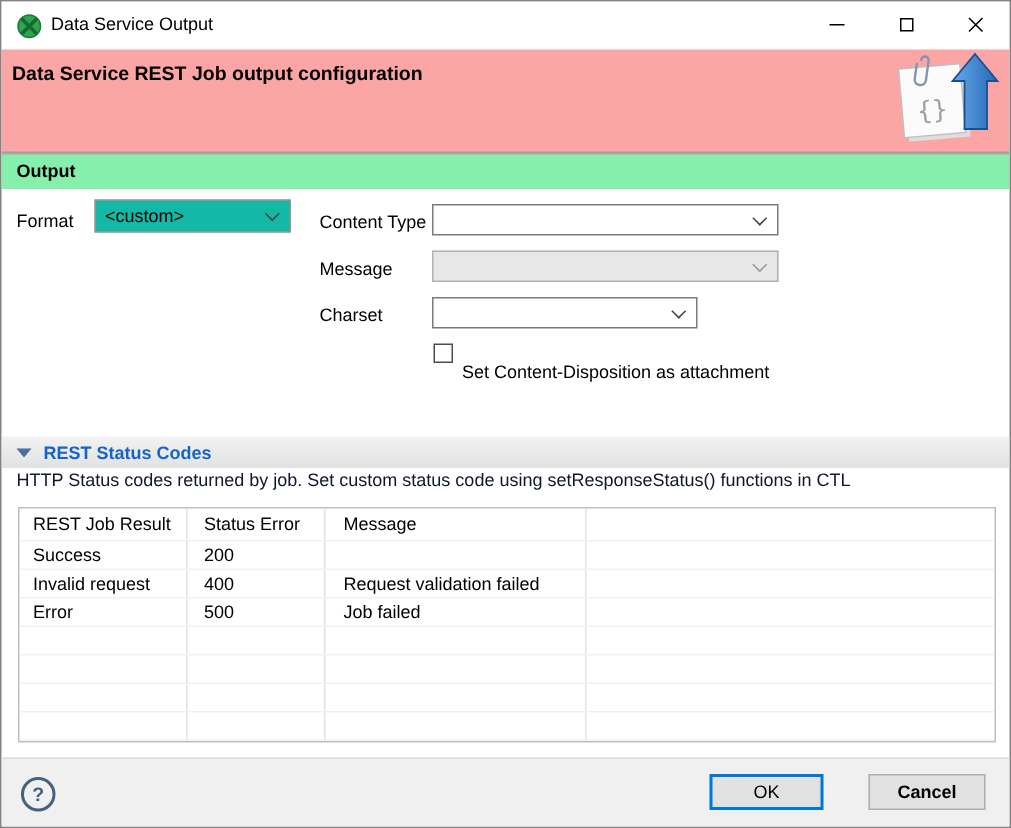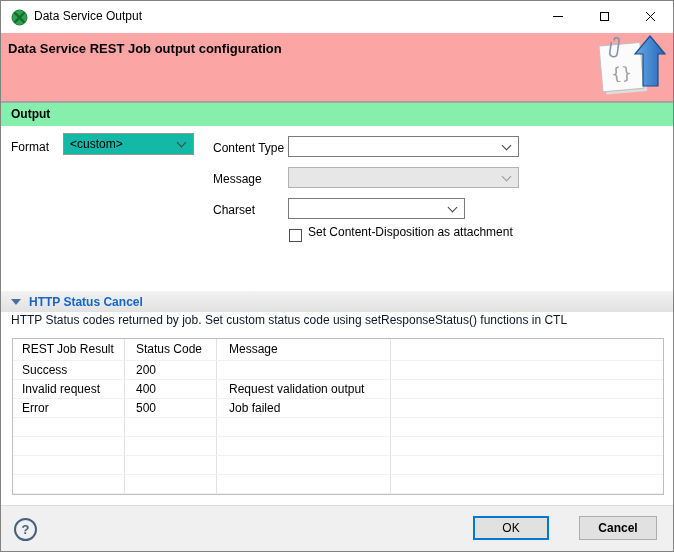--- a/index.html
+++ b/index.html
@@ -132,45 +132,45 @@
     <span class="chev"></span>
   </div>
 
   <span class="form-label" style="left:212px; top:202px;">Charset</span>
   <div class="combo" style="left:287px; top:197px; width:177px; height:21px;">
     <span class="val"></span>
     <span class="chev"></span>
   </div>
 
   <div class="checkbox" style="left:288px; top:228px;"></div>
-  <span class="form-label" style="left:307px; top:224px;">Set Content-Disposition as attachment</span>
+  <span class="form-label" style="left:307px; top:240px;">Set Content-Disposition as attachment</span>
 
   <div class="http-bar">
     <span class="tri-down"></span>
-    <span class="http-title">HTTP Status Cancel</span>
+    <span class="http-title">REST Status Codes</span>
   </div>
   <div class="http-desc">HTTP Status codes returned by job. Set custom status code using setResponseStatus() functions in CTL</div>
 
   <div class="status-table">
     <div class="t-row t-header">
       <div class="t-cell c0">REST Job Result</div>
-      <div class="t-cell c1">Status Code</div>
+      <div class="t-cell c1">Status Error</div>
       <div class="t-cell c2">Message</div>
       <div class="t-cell c3"></div>
     </div>
     <div class="t-row">
       <div class="t-cell c0">Success</div>
       <div class="t-cell c1">200</div>
       <div class="t-cell c2"></div>
       <div class="t-cell c3"></div>
     </div>
     <div class="t-row">
       <div class="t-cell c0">Invalid request</div>
       <div class="t-cell c1">400</div>
-      <div class="t-cell c2">Request validation output</div>
+      <div class="t-cell c2">Request validation failed</div>
       <div class="t-cell c3"></div>
     </div>
     <div class="t-row">
       <div class="t-cell c0">Error</div>
       <div class="t-cell c1">500</div>
       <div class="t-cell c2">Job failed</div>
       <div class="t-cell c3"></div>
     </div>
     <div>
         <div class="t-row">

